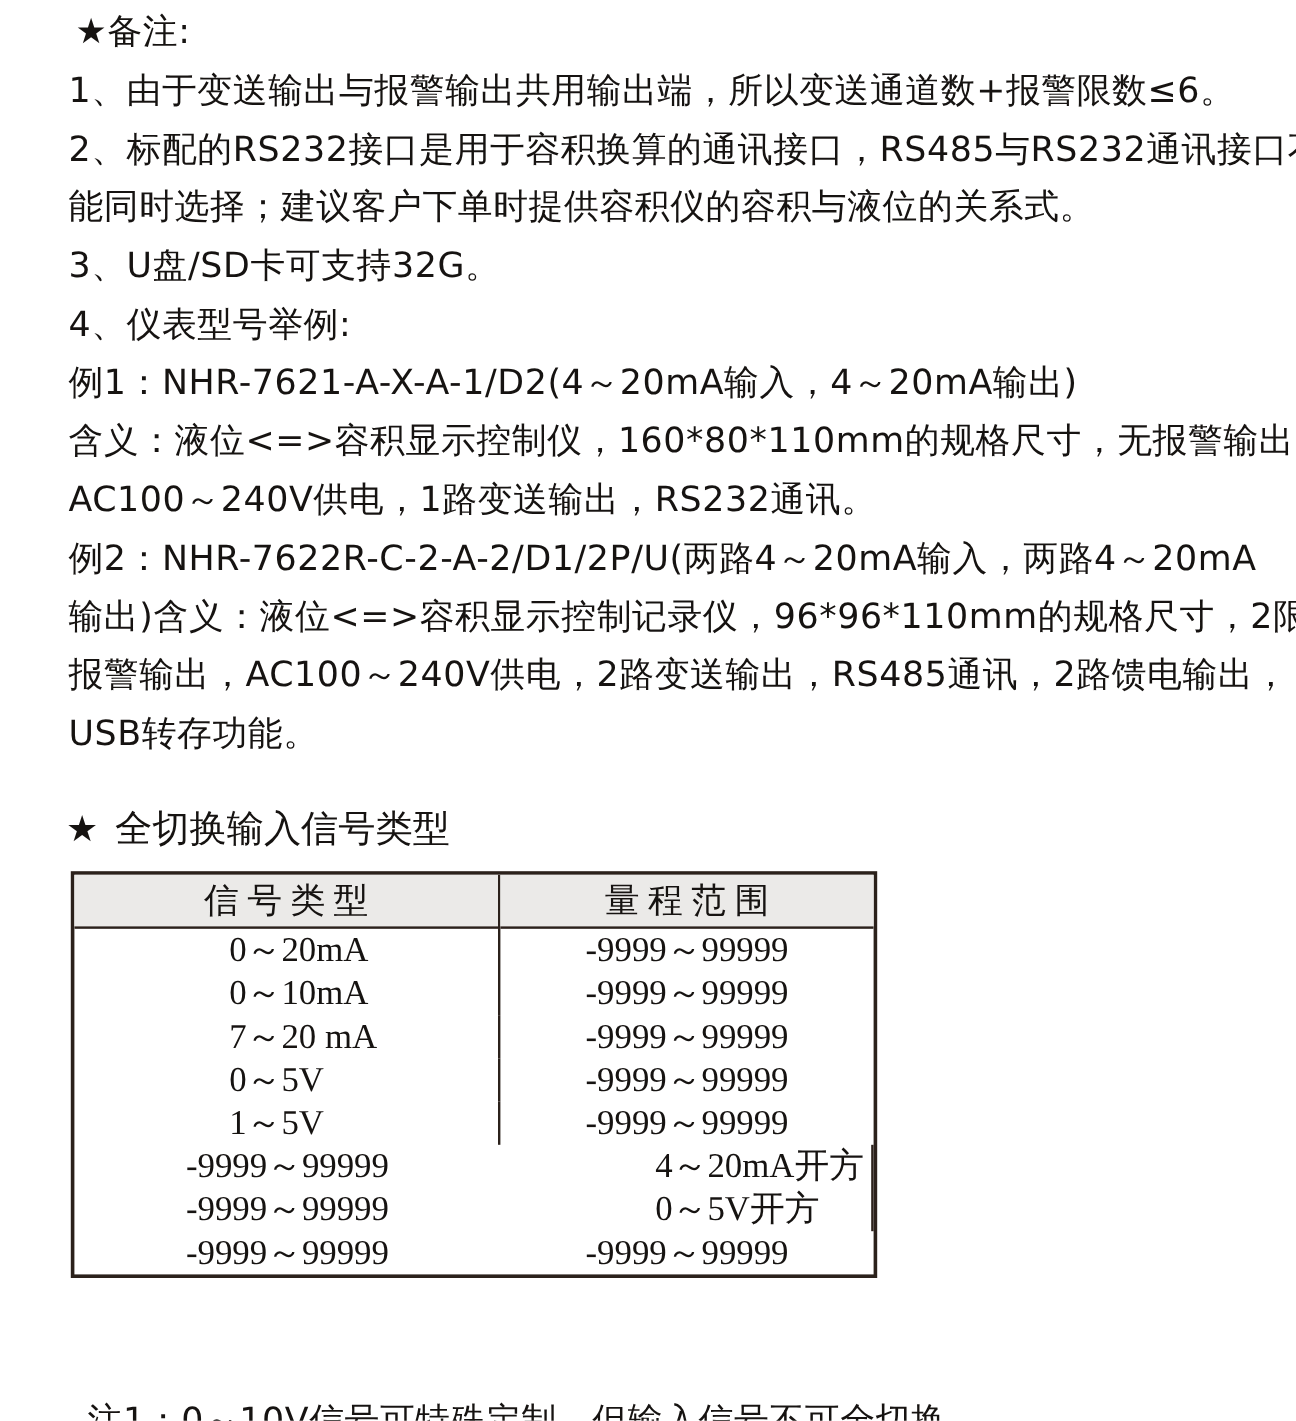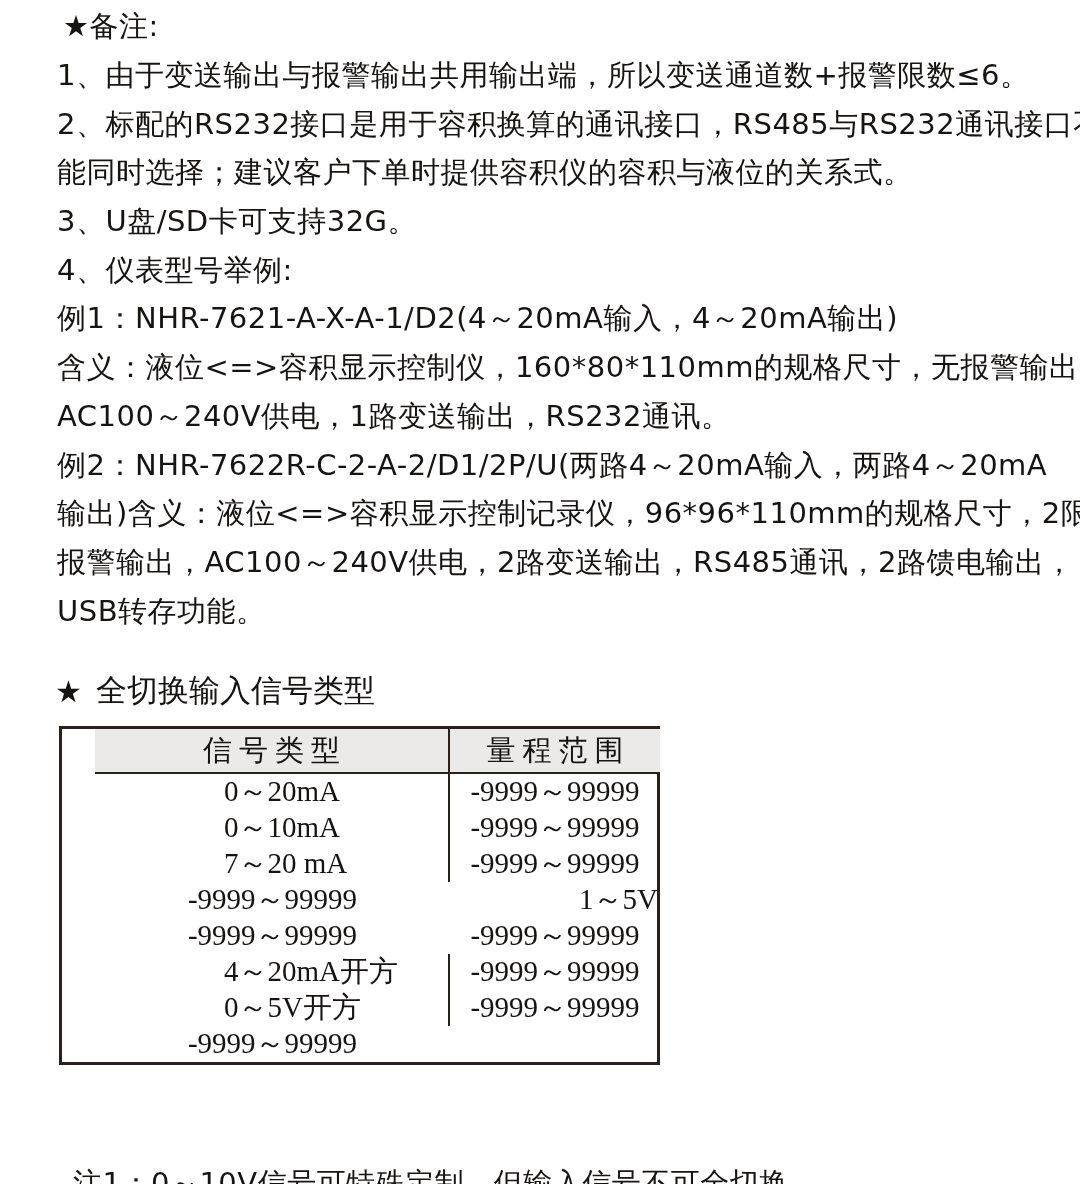--- a/index.html
+++ b/index.html
@@ -22,27 +22,26 @@
   }
   .note-heading{padding-left:6px;}
   
   .section-heading{
     position:absolute;left:55px;top:666px;height:50px;
     display:flex;align-items:center;font-size:31px;white-space:pre;
   }
   .section-heading .star{font-size:30px;margin-right:14px;}
   
   .sig-table{
-    position:absolute;left:59px;top:726px;width:601px;
+    position:absolute;left:59px;top:726px;width:672px;
     border:3px solid var(--table-border);
     display:grid;grid-template-columns:355px 1fr;
     box-sizing:border-box;
     font-family:"Liberation Serif","DejaVu Serif",serif;
     font-size:29px;
-    padding-left:33px;
   }
   .sig-table .th{
     height:43px;box-sizing:content-box;
     background:var(--header-bg);
     border-bottom:2px solid var(--table-border);
     display:flex;align-items:center;justify-content:center;
     letter-spacing:7px;text-indent:7px;
   }
   .sig-table .th.first, .sig-table .td.sig{border-right:2px solid var(--table-border);}
   .sig-table .td{
@@ -87,20 +86,21 @@
 
   <div class="td sig">0～20mA</div>
   <div class="td rng">-9999～99999</div>
 
   <div class="td sig">0～10mA</div>
   <div class="td rng">-9999～99999</div>
 
   <div class="td sig">7～20 mA</div>
   <div class="td rng">-9999～99999</div>
 
+  <div class="td sig">0～5V</div>
   <div class="td rng">-9999～99999</div>
 
   <div class="td sig">1～5V</div>
   <div class="td rng">-9999～99999</div>
 
   <div class="td rng">-9999～99999</div>
 
   <div class="td sig">4～20mA开方</div>
   <div class="td rng">-9999～99999</div>
 

